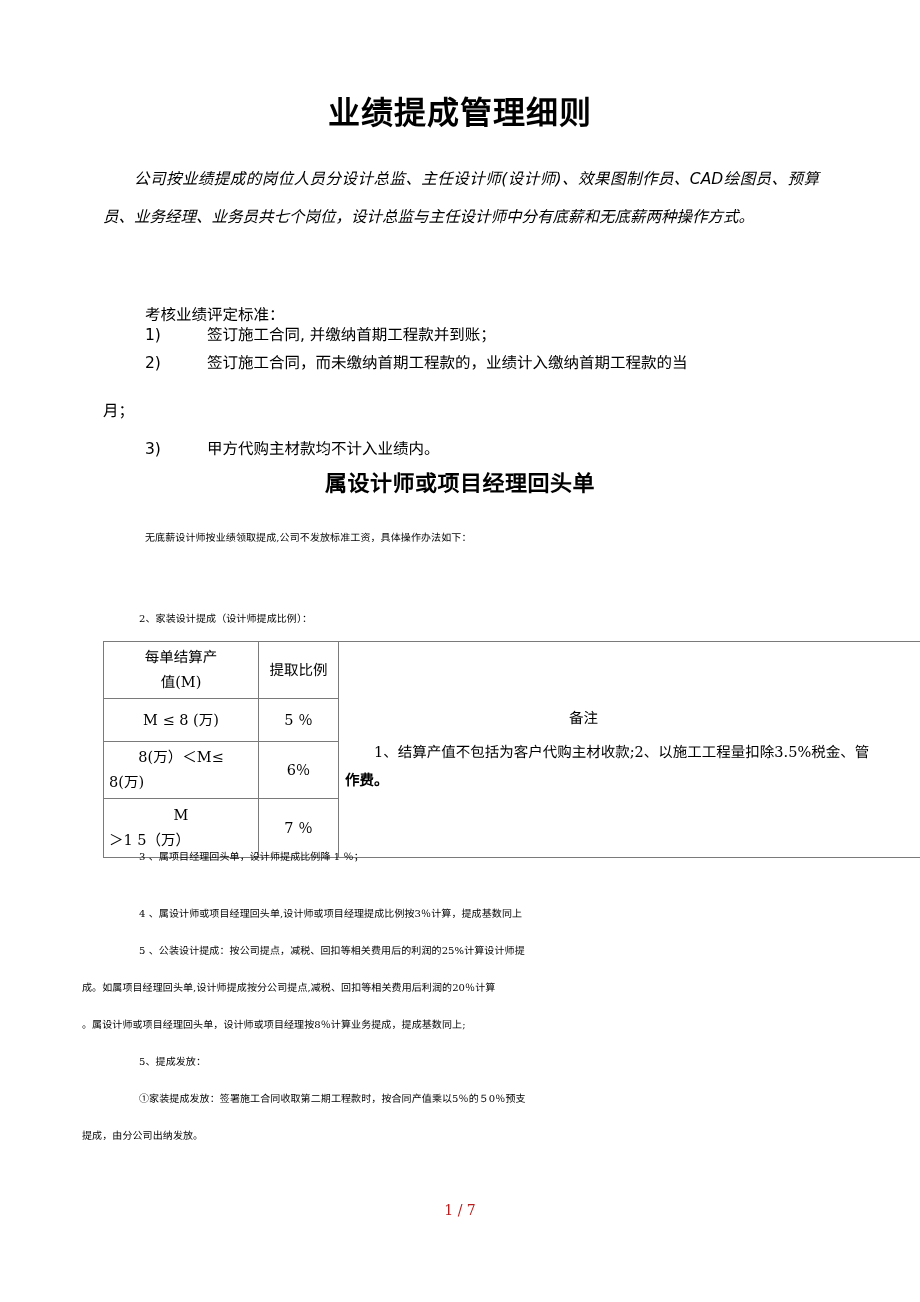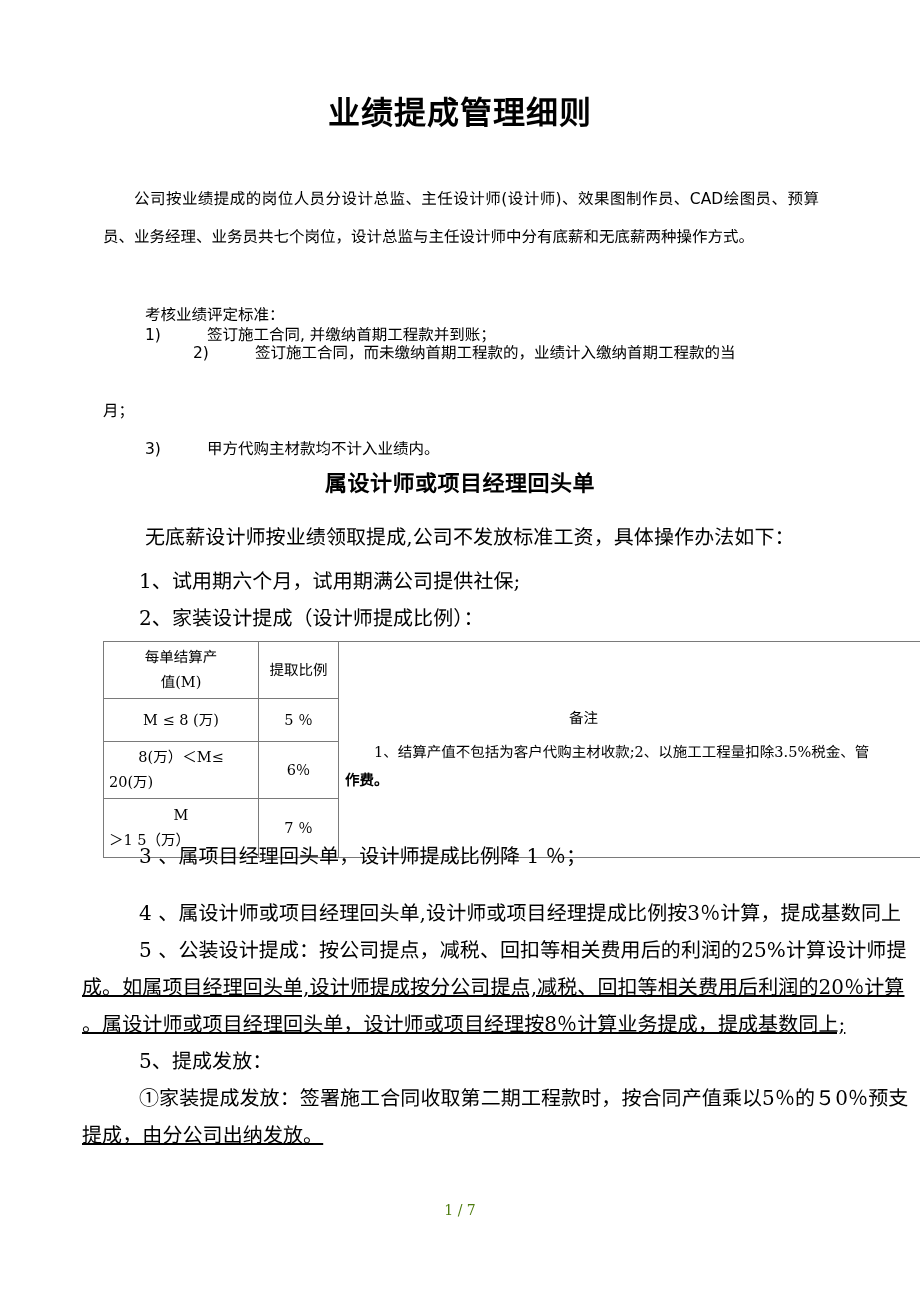--- a/index.html
+++ b/index.html
@@ -88,26 +88,26 @@
   .num-row .marker {
     display: inline-block;
     width: 62px;
   }
 
   
   .song-line {
     position: absolute;
     left: 103px;
     font-family: "DejaVu Serif", "Liberation Serif", serif;
-    font-size: 20px;
+    font-size: 10px;
     line-height: 21px;
     white-space: nowrap;
     letter-spacing: 0.1px;
   }
-  .song-line.wide { left: 82px; text-decoration: underline; }
+  .song-line.wide { left: 82px; }
 
   
   .tbl {
     position: absolute;
     left: 103px;
     top: 641px;
     width: 840px;   
     border-collapse: collapse;
     table-layout: fixed;
     font-family: "DejaVu Serif", "Liberation Serif", serif;
@@ -161,53 +161,52 @@
 
   
   .footer {
     position: absolute;
     left: 0;
     top: 1202px;
     width: 920px;
     text-align: center;
     font-family: "DejaVu Serif", "Liberation Serif", serif;
     font-size: 14px;
-    color: #4d7c0f;
+    color: #b91c1c;
   }
 </style>
 </head>
 <body>
 
 <div class="page">
 
   <div class="doc-title">业绩提成管理细则</div>
 
-  <div class="hei-block indent" style="top:180px;">公司按业绩提成的岗位人员分设计总监、主任设计师(设计师)、效果图制作员、CAD绘图员、预算员、业务经理、业务员共七个岗位，设计总监与主任设计师中分有底薪和无底薪两种操作方式。</div>
+  <div class="hei-block indent" style="top:160px;font-style:italic;">公司按业绩提成的岗位人员分设计总监、主任设计师(设计师)、效果图制作员、CAD绘图员、预算员、业务经理、业务员共七个岗位，设计总监与主任设计师中分有底薪和无底薪两种操作方式。</div>
 
   <div class="hei-line" style="top:304px; left:145px;">考核业绩评定标准：</div>
 
   <div class="num-row" style="top:324px; left:145px;">
     <span class="marker">1)</span><span>签订施工合同, 并缴纳首期工程款并到账；</span>
   </div>
 
-  <div class="num-row" style="top:342px; left:145px;margin-left:48px;">
+  <div class="num-row" style="top:352px; left:145px;">
     <span class="marker">2)</span><span>签订施工合同，而未缴纳首期工程款的，业绩计入缴纳首期工程款的当</span>
   </div>
 
   <div class="hei-line" style="top:400px; left:103px;">月；</div>
 
   <div class="num-row" style="top:438px; left:145px;">
     <span class="marker">3)</span><span>甲方代购主材款均不计入业绩内。</span>
   </div>
 
   <div class="sub-title">属设计师或项目经理回头单</div>
 
   <div class="song-line" style="top:527px; left:145px;">无底薪设计师按业绩领取提成,公司不发放标准工资，具体操作办法如下：</div>
 
-  <div class="song-line" style="top:571px; left:139px;">1、试用期六个月，试用期满公司提供社保;</div>
 
   <div class="song-line" style="top:608px; left:139px;">2、家装设计提成（设计师提成比例）：</div>
 
   <table class="tbl">
     <colgroup>
         <col class="c1">
         <col class="c2">
         <col class="c3">
       </colgroup>
     <tbody>
@@ -236,21 +235,21 @@
         </td>
         <td class="row-a">
           <div class="cell-pad c-center">5 ％</div>
         </td>
       </tr>
 
       <tr>
         <td class="row-b">
           <div class="cell-pad c-left" style="text-align:center;">
             <span>8(万）＜M≤</span>
-            <span style="display:block;text-align:left;">20(万)</span>
+            <span style="display:block;text-align:left;">8(万)</span>
           </div>
         </td>
         <td class="row-b">
           <div class="cell-pad c-center">6％</div>
         </td>
       </tr>
 
       <tr>
         <td class="row-c">
           <div class="cell-pad" style="text-align:center;">

